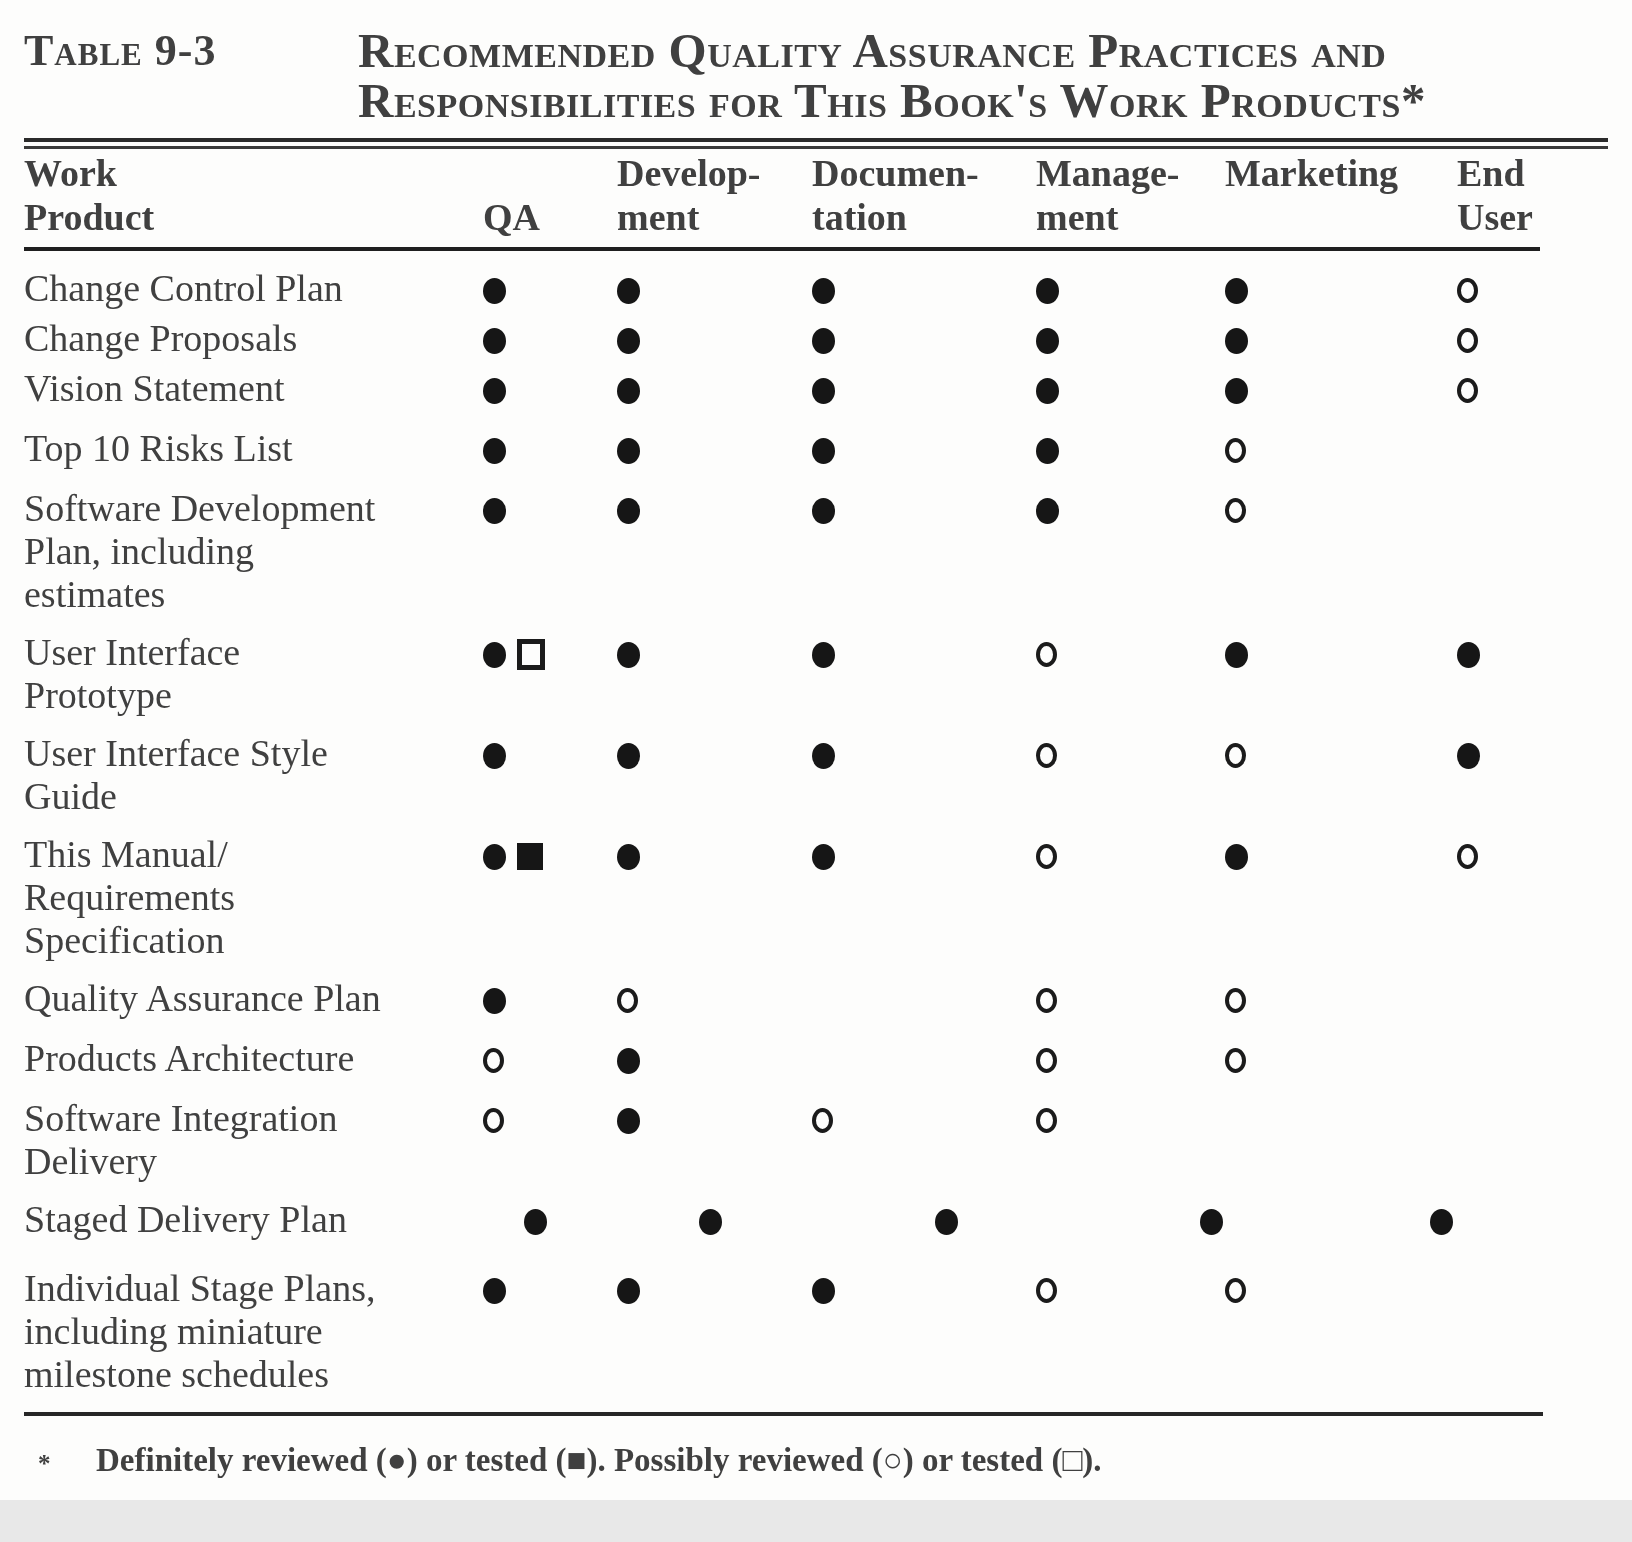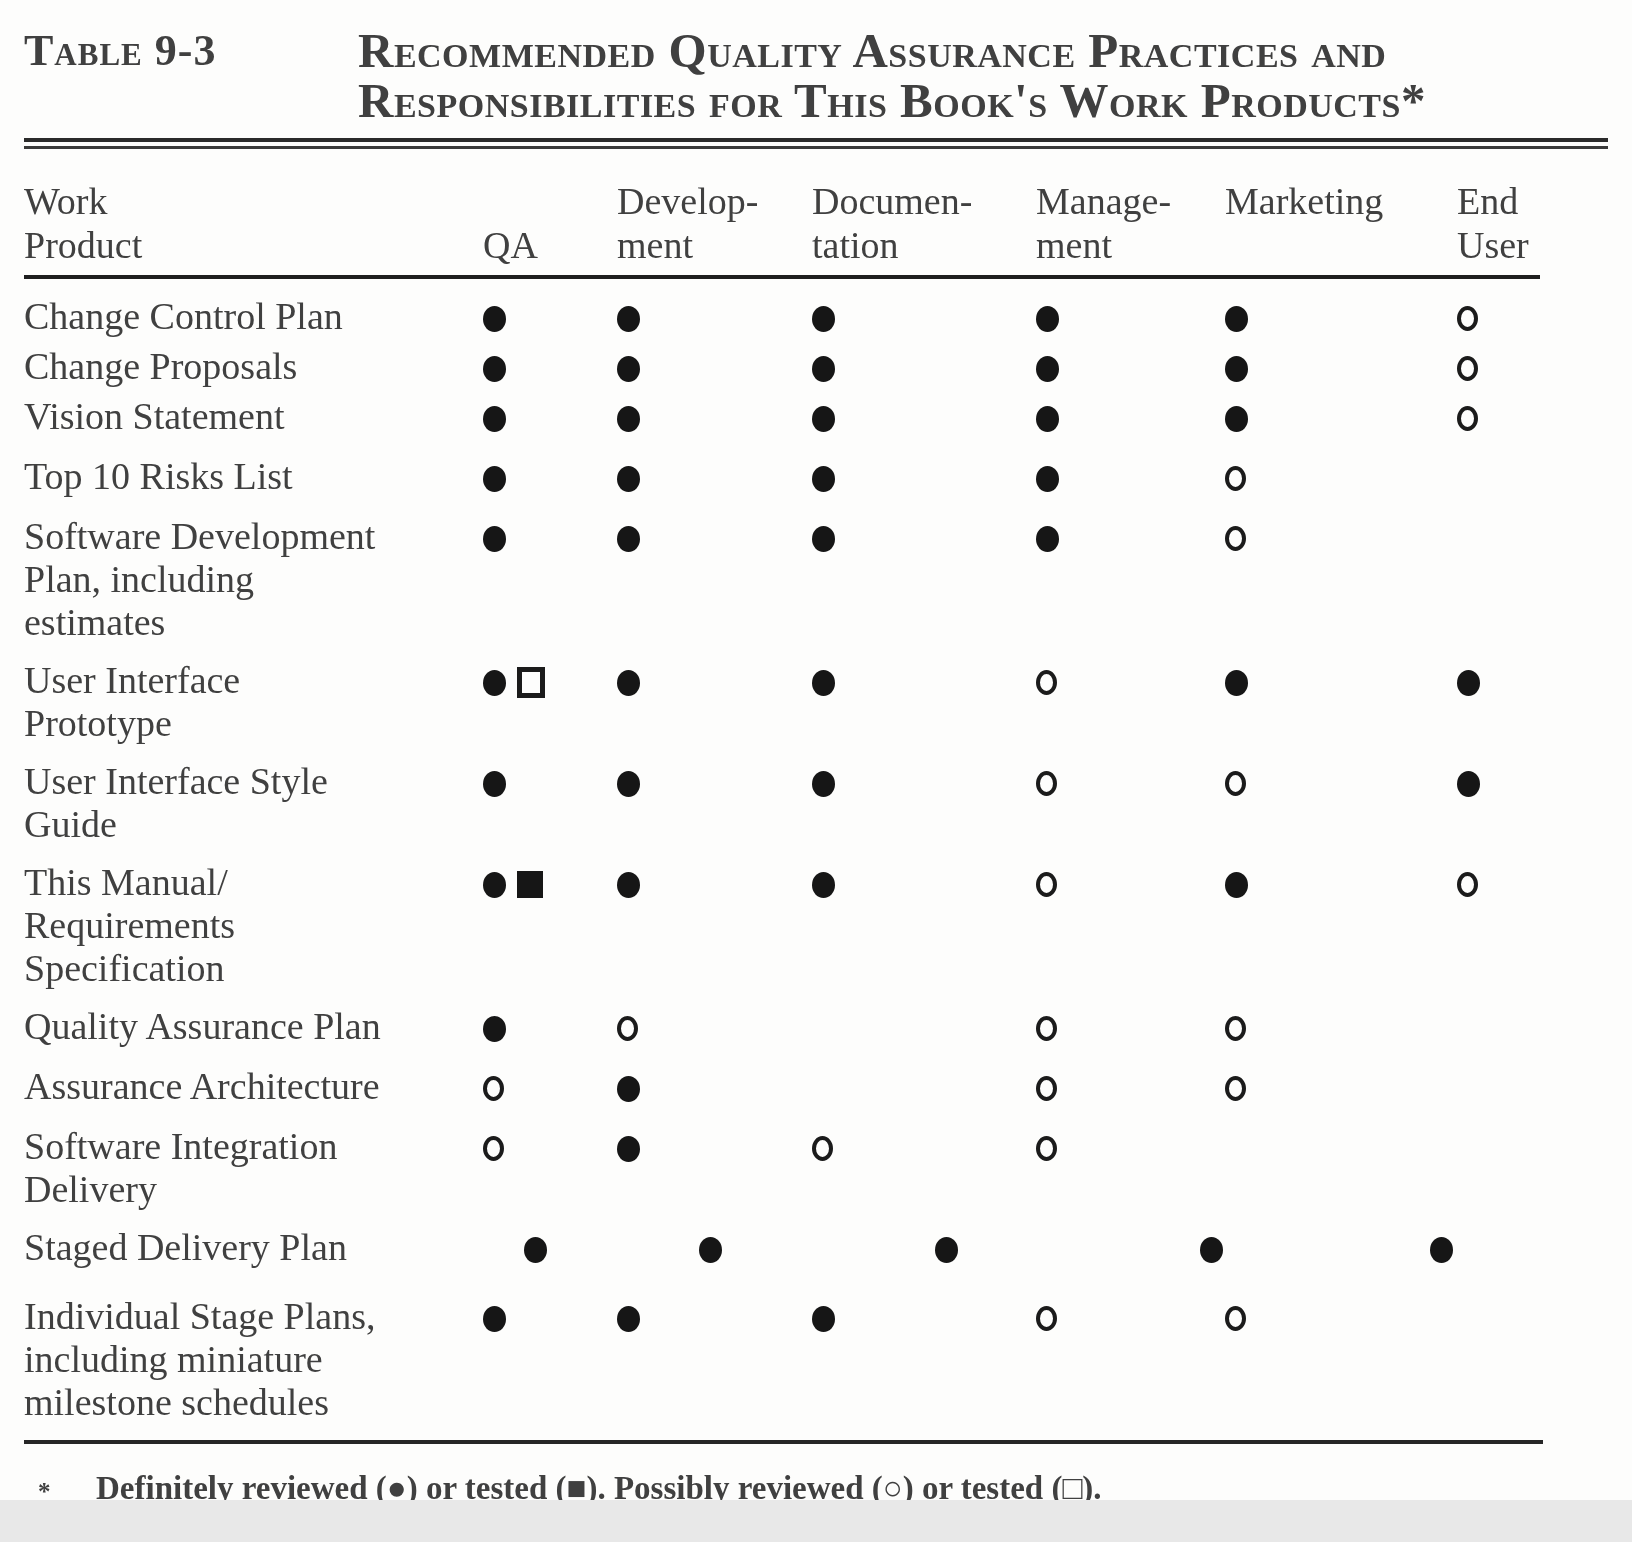--- a/index.html
+++ b/index.html
@@ -34,21 +34,21 @@
     margin:8px 0 16px 0;height:4px;width:1516px;background:#1f1f1f;
   }
   .rule-bottom{
     margin-top:16px;height:4px;width:1519px;background:#262626;
   }
   
   .grid{
     display:grid;
     grid-template-columns:459px 134px 195px 224px 189px 232px 151px;
   }
-  .col-headers{margin-top:30px;font-weight:400;font-size:38px;}
+  .col-headers{margin-top:2px;font-weight:700;font-size:38px;}
   .col-headers .hline{height:44px;line-height:44px;white-space:nowrap;}
   
   .row{margin-bottom:15px;}
   .row.g1,.row.g2{margin-bottom:5px;}
   .row.g12{margin-bottom:24px;gap:41px;}
   .name{font-size:38px;}
   .name .nline{height:43px;line-height:43px;white-space:nowrap;}
   .cell{height:43px;display:flex;align-items:center;gap:11px;padding-top:2px;}
   
   .sym{display:inline-block;flex:none;box-sizing:border-box;}
@@ -315,21 +315,21 @@
         <div class="cell">
           <span class="sym oc" title="possibly reviewed"></span>
         </div>
         <div class="cell">
           <span class="sym oc" title="possibly reviewed"></span>
         </div>
         <div class="cell"></div>
       </div>
       <div class="grid row g10">
         <div class="name">
-          <div class="nline">Assurance Architecture</div>
+          <div class="nline">Products Architecture</div>
         </div>
         <div class="cell">
           <span class="sym oc" title="possibly reviewed"></span>
         </div>
         <div class="cell">
           <span class="sym fc" title="definitely reviewed"></span>
         </div>
         <div class="cell"></div>
         <div class="cell">
           <span class="sym oc" title="possibly reviewed"></span>

